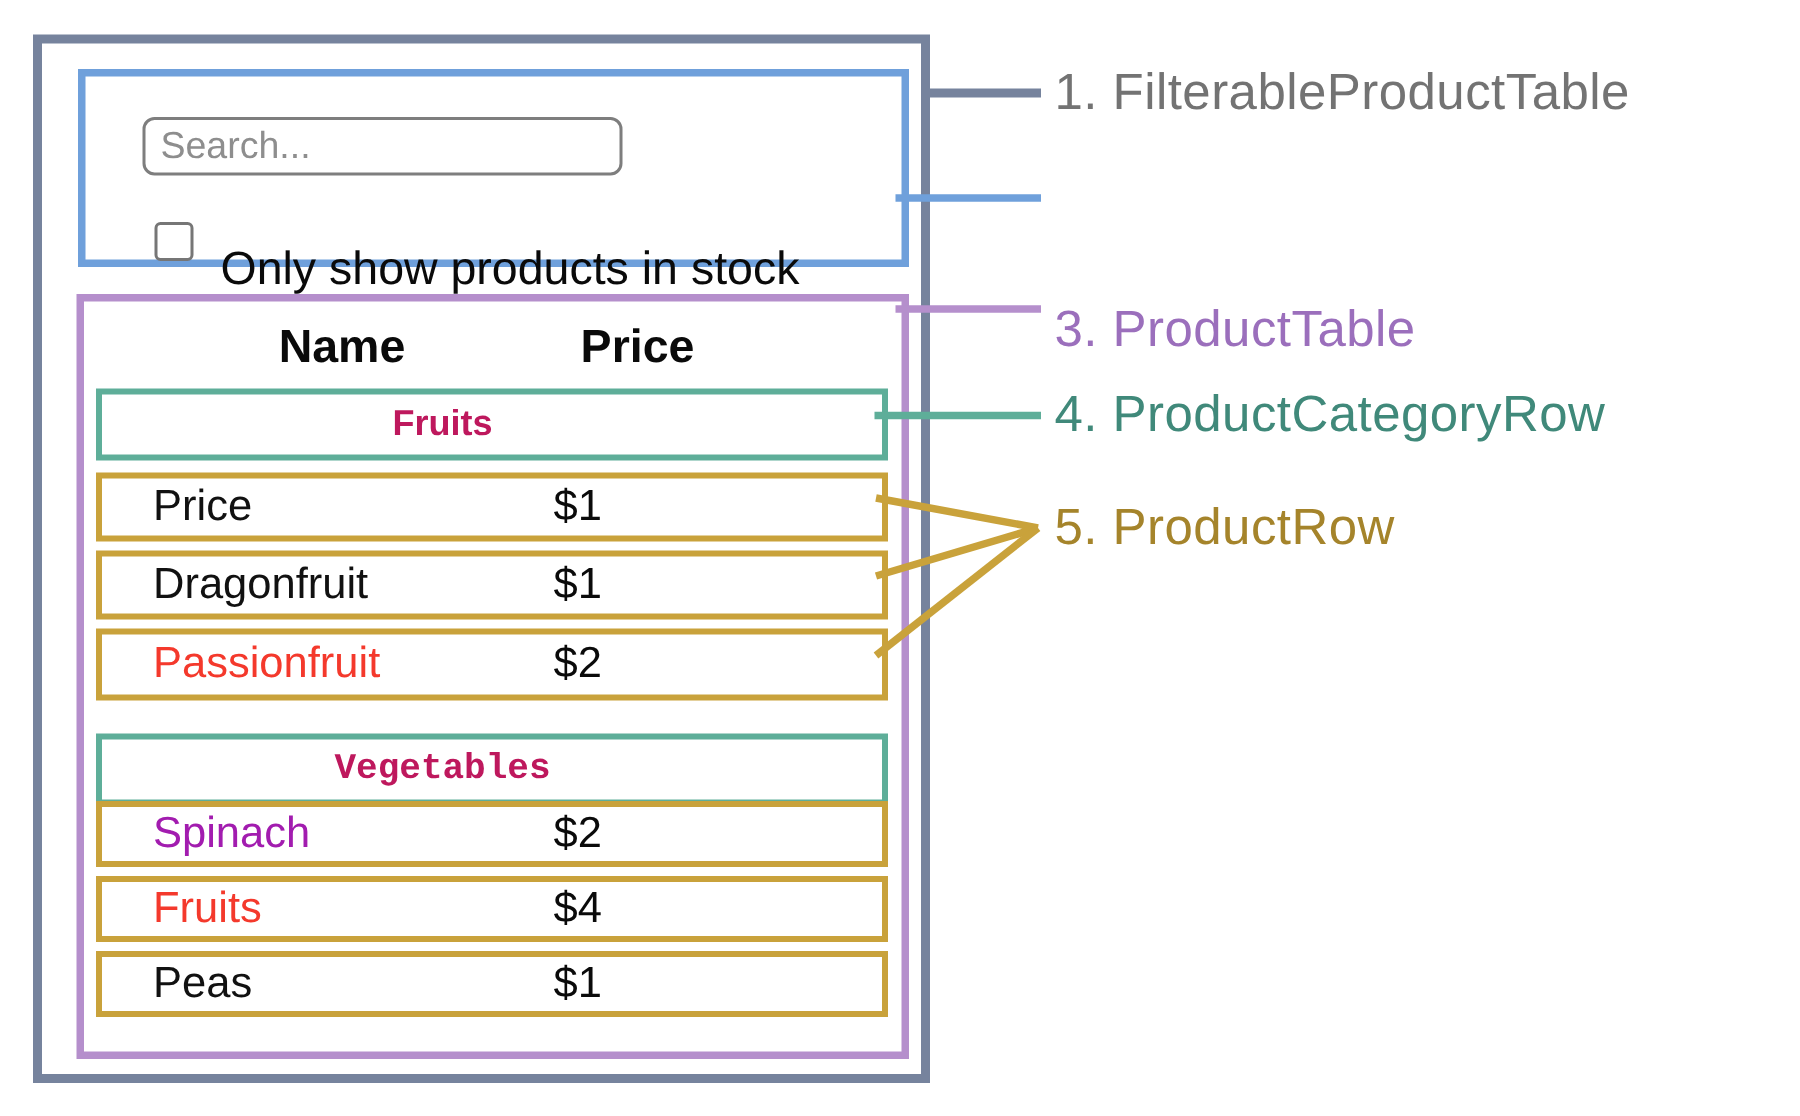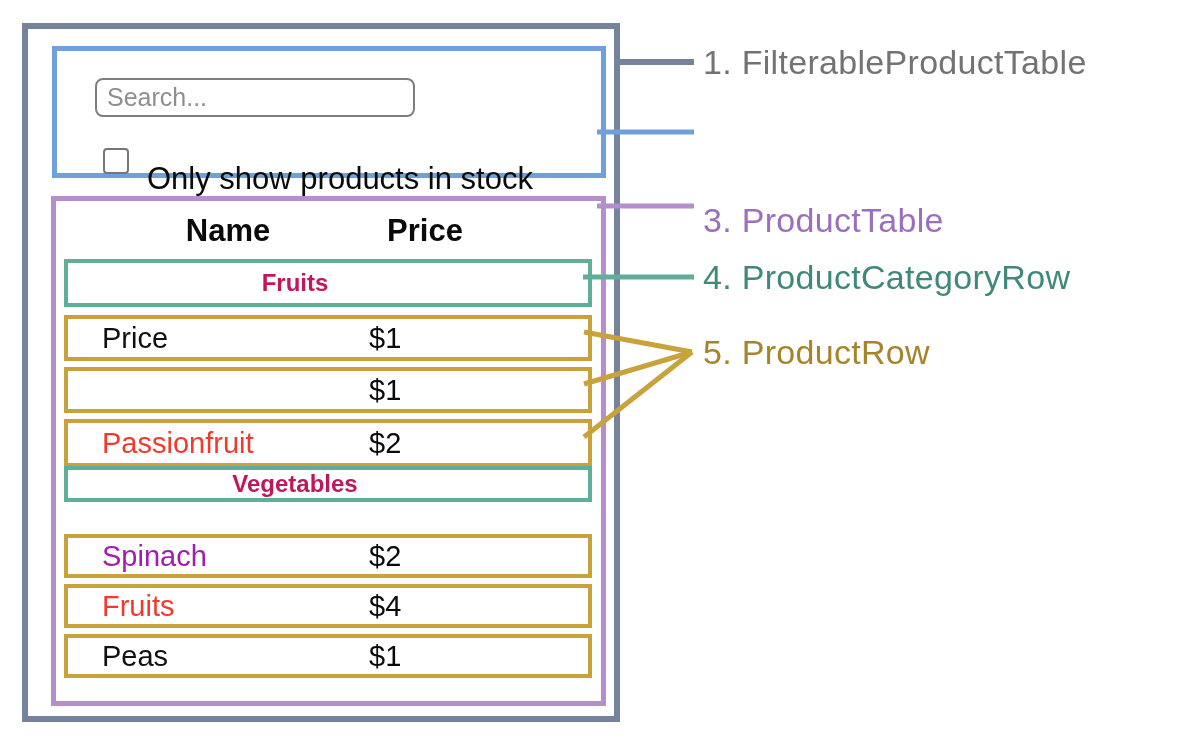--- a/index.html
+++ b/index.html
@@ -37,21 +37,21 @@
   .cat-label{
     position:absolute;left:227px;top:50%;transform:translate(-50%,-50%);
     font-size:24px;font-weight:bold;color:#be185d;white-space:nowrap;
   }
   .prod-name{position:absolute;left:34px;top:50%;transform:translateY(-50%);font-size:29px;white-space:nowrap;}
   .prod-price{position:absolute;left:301px;top:50%;transform:translateY(-50%);font-size:29px;color:#0a0a0a;}
   .row-fruits{top:58px;height:48px;}
   .row-apple{top:114px;height:46px;}
   .row-dragonfruit{top:166px;height:46px;}
   .row-passionfruit{top:218px;height:48px;}
-  .row-vegetables{top:265px;height:36px;}
+  .row-vegetables{top:288px;height:48px;font-family:Liberation Mono, monospace;}
   .row-spinach{top:333px;height:44px;}
   .row-pumpkin{top:383px;height:44px;}
   .row-peas{top:433px;height:44px;}
 
   
   .connectors{position:absolute;left:0;top:0;width:1200px;height:744px;pointer-events:none;}
 
   
   .legend-label{
     position:absolute;left:703px;transform:translateY(-50%);font-size:34px;font-weight:500;
@@ -86,20 +86,21 @@
 
       <div class="trow cat-row row-fruits">
         <span class="cat-label">Fruits</span>
       </div>
 
       <div class="trow prod-row row-apple">
         <span class="prod-name" style="color: rgb(17, 17, 17);">Price</span>
         <span class="prod-price">$1</span>
       </div>
       <div class="trow prod-row row-dragonfruit">
+        <span class="prod-name" style="color: rgb(17, 17, 17);">Dragonfruit</span>
         <span class="prod-price">$1</span>
       </div>
       <div class="trow prod-row row-passionfruit">
         <span class="prod-name" style="color: rgb(244, 57, 44);">Passionfruit</span>
         <span class="prod-price">$2</span>
       </div>
 
       <div class="trow cat-row row-vegetables">
         <span class="cat-label">Vegetables</span>
       </div>

